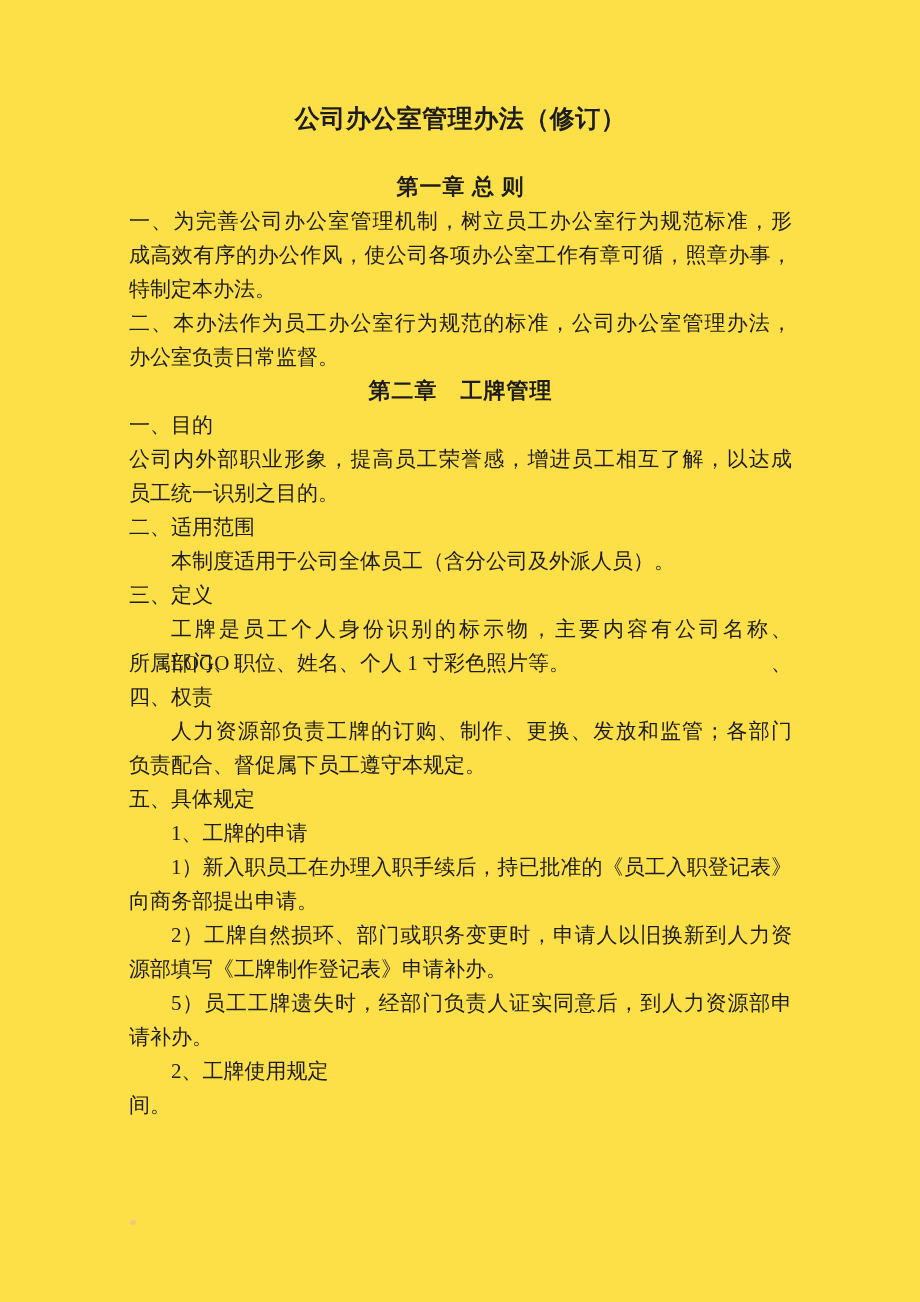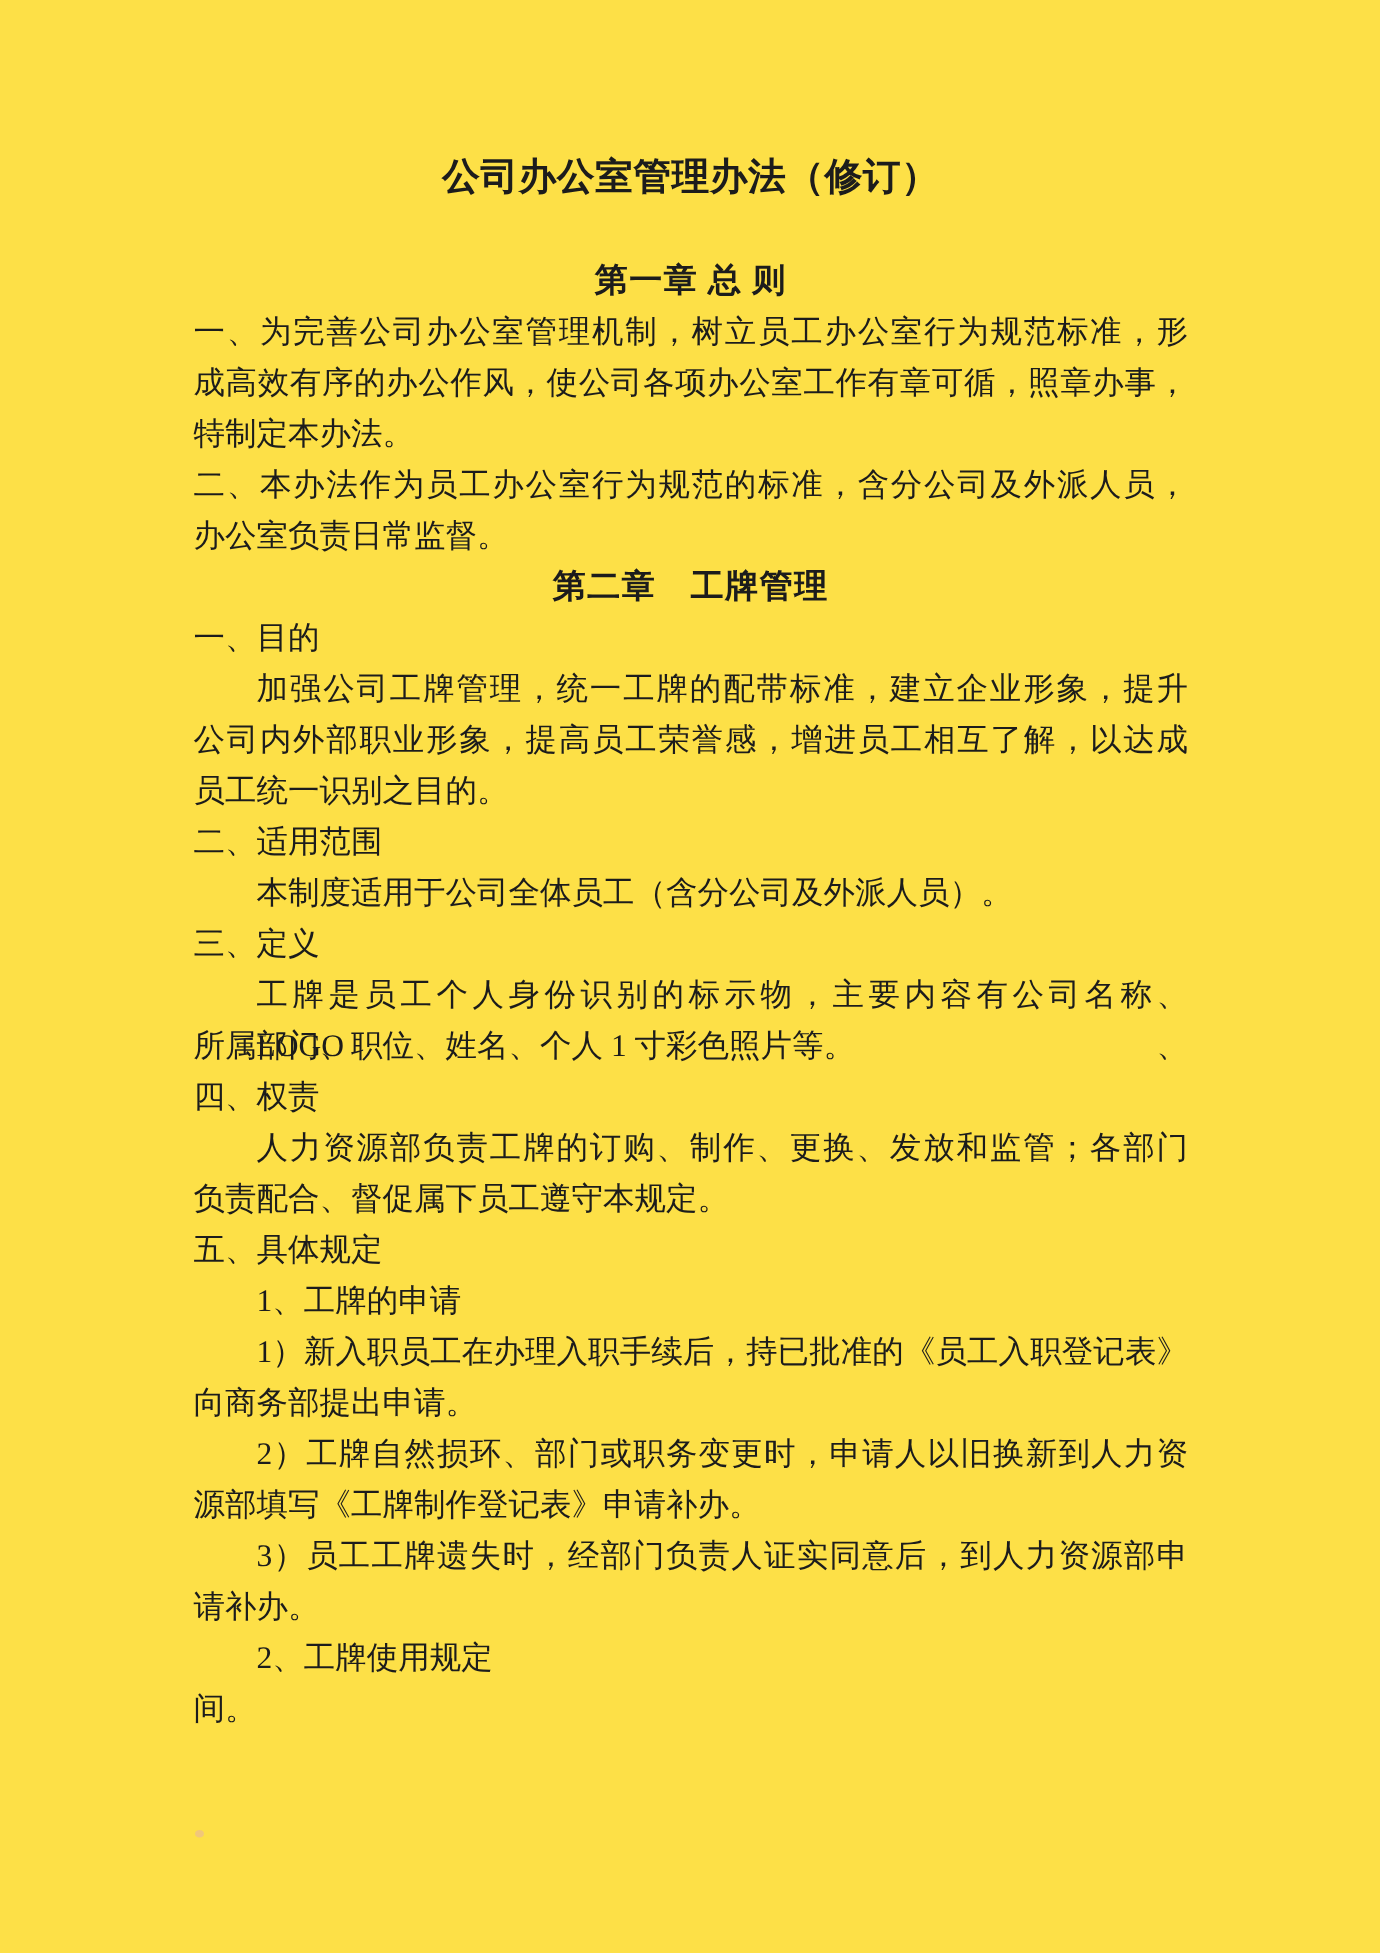--- a/index.html
+++ b/index.html
@@ -61,40 +61,39 @@
 </head>
 <body>
 
 <div class="page" style="background: #fde047; color: rgb(28, 28, 28);">
   <div class="doc-title">公司办公室管理办法（修订）</div>
   <div class="doc-body" id="doc-body">
       <div class="line chapter">第一章 总 则</div>
       <div class="line justify">一、为完善公司办公室管理机制，树立员工办公室行为规范标准，形</div>
       <div class="line justify">成高效有序的办公作风，使公司各项办公室工作有章可循，照章办事，</div>
       <div class="line">特制定本办法。</div>
-      <div class="line justify">二、本办法作为员工办公室行为规范的标准，含分公司及外派人员，</div>
+      <div class="line justify">二、本办法作为员工办公室行为规范的标准，公司办公室管理办法，</div>
       <div class="line">办公室负责日常监督。</div>
       <div class="line chapter">第二章　工牌管理</div>
       <div class="line">一、目的</div>
-      <div class="line indent justify">加强公司工牌管理，统一工牌的配带标准，建立企业形象，提升</div>
       <div class="line justify">公司内外部职业形象，提高员工荣誉感，增进员工相互了解，以达成</div>
       <div class="line">员工统一识别之目的。</div>
       <div class="line">二、适用范围</div>
       <div class="line indent">本制度适用于公司全体员工（含分公司及外派人员）。</div>
       <div class="line">三、定义</div>
       <div class="line indent justify">工牌是员工个人身份识别的标示物，主要内容有公司名称、LOGO、</div>
       <div class="line">所属部门、职位、姓名、个人 1 寸彩色照片等。</div>
       <div class="line">四、权责</div>
       <div class="line indent justify">人力资源部负责工牌的订购、制作、更换、发放和监管；各部门</div>
       <div class="line">负责配合、督促属下员工遵守本规定。</div>
       <div class="line">五、具体规定</div>
       <div class="line indent">1、工牌的申请</div>
       <div class="line indent justify">1）新入职员工在办理入职手续后，持已批准的《员工入职登记表》</div>
       <div class="line">向商务部提出申请。</div>
       <div class="line indent justify">2）工牌自然损环、部门或职务变更时，申请人以旧换新到人力资</div>
       <div class="line">源部填写《工牌制作登记表》申请补办。</div>
-      <div class="line indent justify">3）员工工牌遗失时，经部门负责人证实同意后，到人力资源部申</div>
+      <div class="line indent justify">5）员工工牌遗失时，经部门负责人证实同意后，到人力资源部申</div>
       <div class="line">请补办。</div>
       <div class="line indent">2、工牌使用规定</div>
       <div class="line">间。</div>
     </div>
   <div class="speckle" style="background: rgb(226, 168, 184);"></div>
 </div>
 
 </body></html>

